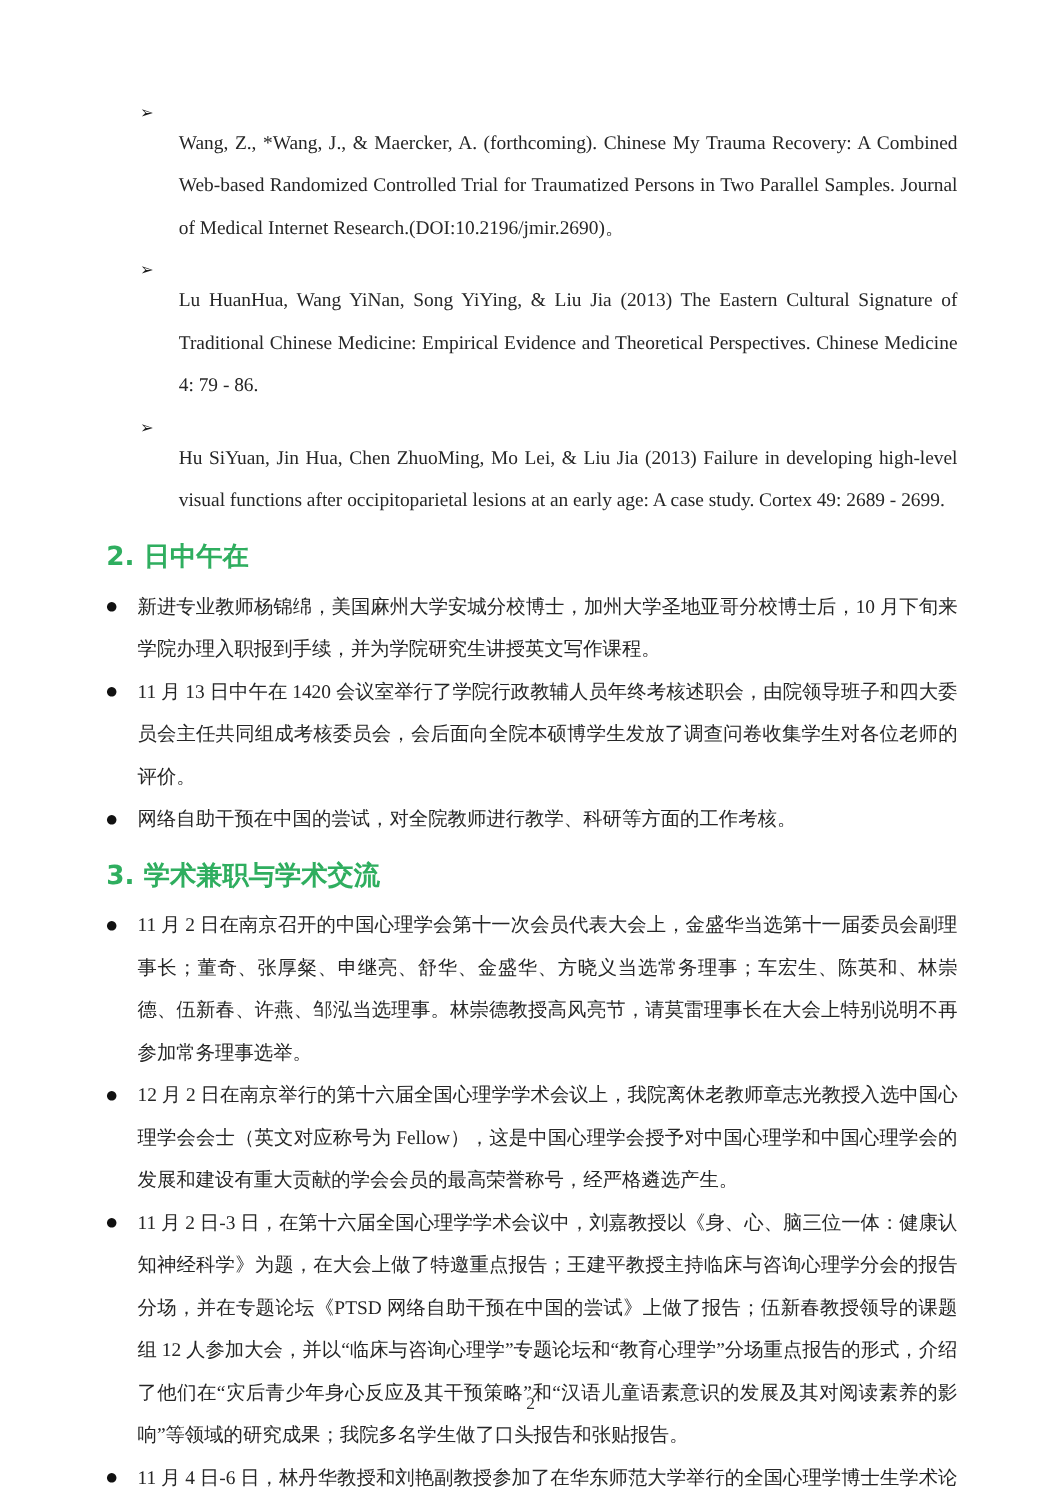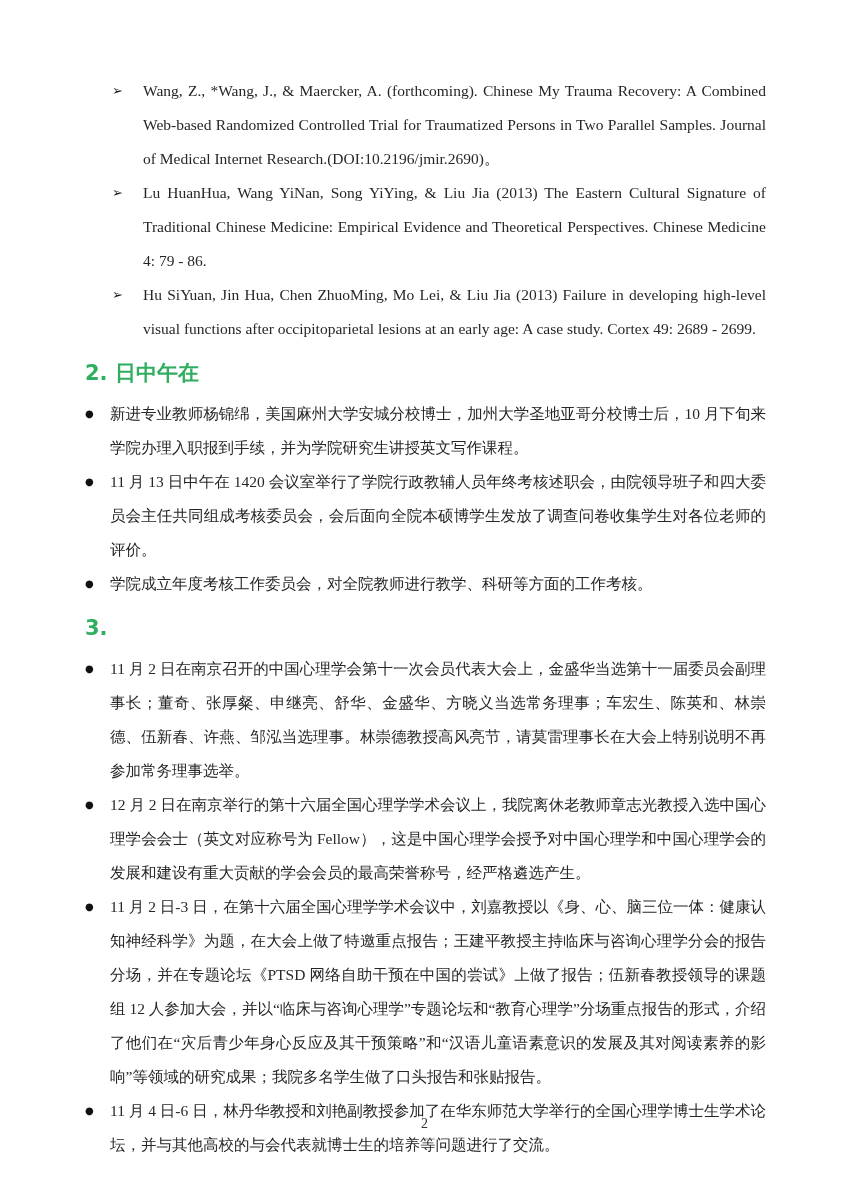--- a/index.html
+++ b/index.html
@@ -34,21 +34,21 @@
     line-height: 34px;
     text-align: justify;
   }
   .citation .arrow-marker {
     flex: 0 0 31px;
     font-family: "DejaVu Sans", sans-serif;
     font-size: 13px;
     line-height: 34px;
     color: #1a1a1a;
   }
-  .citation .citation-text { flex: 1 1 auto; }
+  .citation .citation-text { flex: 1 1 auto; margin-top: 24px; }
 
   
   .section-heading {
     display: flex;
     align-items: baseline;
     margin: 12px 0 9px 0;
     font-family: "DejaVu Sans", "Liberation Sans", sans-serif;
     font-size: 21px;
     font-weight: 600;
     line-height: 30px;
@@ -112,26 +112,27 @@
       <div class="bullet-item">
         <span class="dot-marker">●</span>
         <span class="bullet-text">新进专业教师杨锦绵，美国麻州大学安城分校博士，加州大学圣地亚哥分校博士后，10 月下旬来学院办理入职报到手续，并为学院研究生讲授英文写作课程。</span>
       </div>
       <div class="bullet-item">
         <span class="dot-marker">●</span>
         <span class="bullet-text">11 月 13 日中午在 1420 会议室举行了学院行政教辅人员年终考核述职会，由院领导班子和四大委员会主任共同组成考核委员会，会后面向全院本硕博学生发放了调查问卷收集学生对各位老师的评价。</span>
       </div>
       <div class="bullet-item">
         <span class="dot-marker">●</span>
-        <span class="bullet-text">学院成立年度考核工作委员会，对全院教师进行教学、科研等方面的工作考核。</span>
+        <span class="bullet-text">网络自助干预在中国的尝试，对全院教师进行教学、科研等方面的工作考核。</span>
       </div>
     </div>
 
     <div class="section-heading">
       <span class="section-number">3.</span>
+      <span class="section-title">学术兼职与学术交流</span>
     </div>
     <div class="bullet-list">
       <div class="bullet-item">
         <span class="dot-marker">●</span>
         <span class="bullet-text">11 月 2 日在南京召开的中国心理学会第十一次会员代表大会上，金盛华当选第十一届委员会副理事长；董奇、张厚粲、申继亮、舒华、金盛华、方晓义当选常务理事；车宏生、陈英和、林崇德、伍新春、许燕、邹泓当选理事。林崇德教授高风亮节，请莫雷理事长在大会上特别说明不再参加常务理事选举。</span>
       </div>
       <div class="bullet-item">
         <span class="dot-marker">●</span>
         <span class="bullet-text">12 月 2 日在南京举行的第十六届全国心理学学术会议上，我院离休老教师章志光教授入选中国心理学会会士（英文对应称号为 Fellow），这是中国心理学会授予对中国心理学和中国心理学会的发展和建设有重大贡献的学会会员的最高荣誉称号，经严格遴选产生。</span>
       </div>

